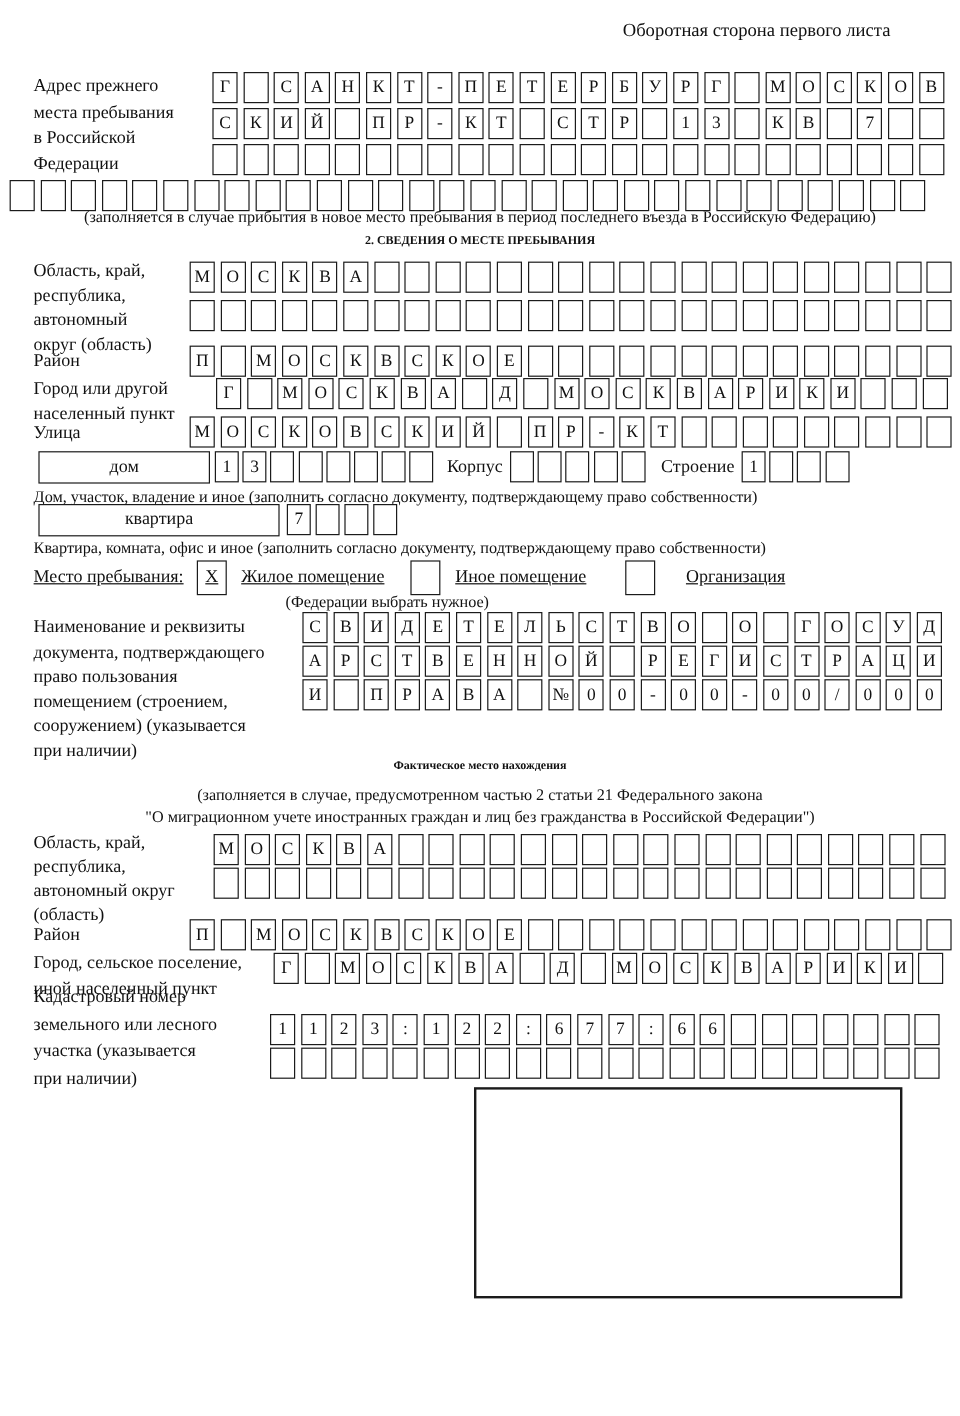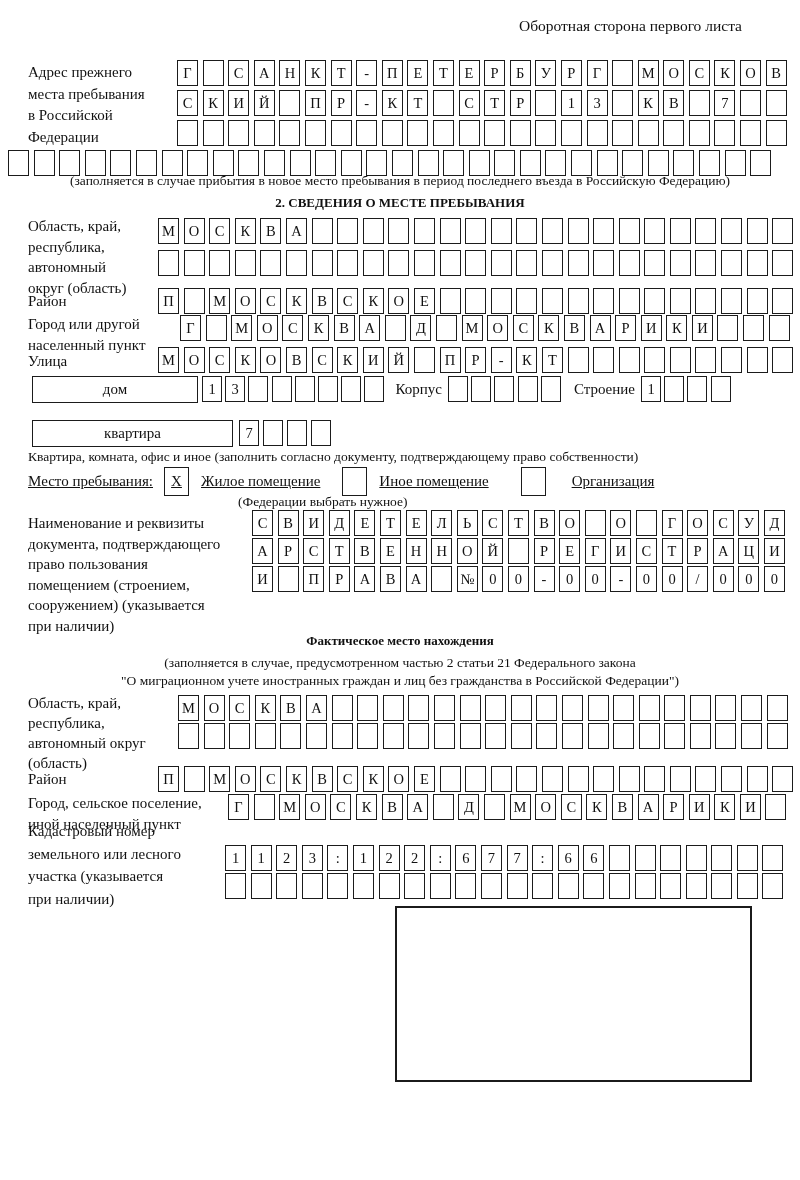--- a/index.html
+++ b/index.html
@@ -8,21 +8,21 @@
   .abs{position:absolute;}
   .lbl{position:absolute;font-size:15px;line-height:21px;white-space:pre-line;}
   .row{position:absolute;display:flex;}
   .cell{display:inline-flex;align-items:center;justify-content:center;
         width:21px;height:26px;box-sizing:border-box;border:1.6px solid #1b1b1b;
         margin-right:4.6px;font-size:14.5px;background:#fff;}
   .tight .cell{width:20px;height:26px;margin-right:3.2px;}
   .sq4 .cell{width:20px;height:26px;margin-right:4px;}
   .note{position:absolute;font-size:13.5px;}
   .center{left:0;width:800px;text-align:center;}
-  .title{position:absolute;font-size:13px;font-weight:bold;}
+  .title{position:absolute;font-size:10px;font-weight:bold;}
   .wrect{border:1.6px solid #1b1b1b;box-sizing:border-box;display:inline-flex;
          align-items:center;justify-content:center;font-size:15px;background:#fff;}
   .checkbox{width:25px;height:29px;border:1.6px solid #1b1b1b;box-sizing:border-box;
             display:inline-flex;align-items:center;justify-content:center;font-size:15px;background:#fff;}
   .inlinetext{font-size:15px;display:inline-flex;align-items:center;}
   .stamp{position:absolute;border:2px solid #1b1b1b;background:#fff;box-sizing:border-box;}
   .pre{white-space:pre-line;}
 </style>
 </head>
 <body>
@@ -289,21 +289,21 @@
       <span class="cell"></span>
       <span class="cell"></span>
       <span class="cell"></span>
       <span class="cell"></span>
       <span class="cell"></span>
       <span class="cell"></span>
       <span class="cell"></span>
     </div>
 
   <div class="row tight" style="left:32px;top:376px;align-items:flex-start;">
-    <span class="wrect" style="width:166px;height:27px;margin-right:4px;">дом</span>
+    <span class="wrect" style="width:143px;height:27px;margin-right:4px;">дом</span>
     <span style="display:inline-flex;">
         <span class="cell">1</span>
         <span class="cell">3</span>
         <span class="cell"></span>
         <span class="cell"></span>
         <span class="cell"></span>
         <span class="cell"></span>
         <span class="cell"></span>
         <span class="cell"></span>
       </span>
@@ -316,20 +316,21 @@
         <span class="cell"></span>
       </span>
     <span class="inlinetext" style="margin-left:10px;margin-right:6px;height:27px;">Строение</span>
     <span style="display:inline-flex;">
         <span class="cell">1</span>
         <span class="cell"></span>
         <span class="cell"></span>
         <span class="cell"></span>
       </span>
   </div>
+  <div class="note" style="left:28px;top:406px;">Дом, участок, владение и иное (заполнить согласно документу, подтверждающему право собственности)</div>
 
   <div class="row sq4" style="left:32px;top:420px;align-items:flex-start;">
     <span class="wrect" style="width:201px;height:27px;margin-right:6px;">квартира</span>
     <span style="display:inline-flex;">
         <span class="cell">7</span>
         <span class="cell"></span>
         <span class="cell"></span>
         <span class="cell"></span>
       </span>
   </div>

